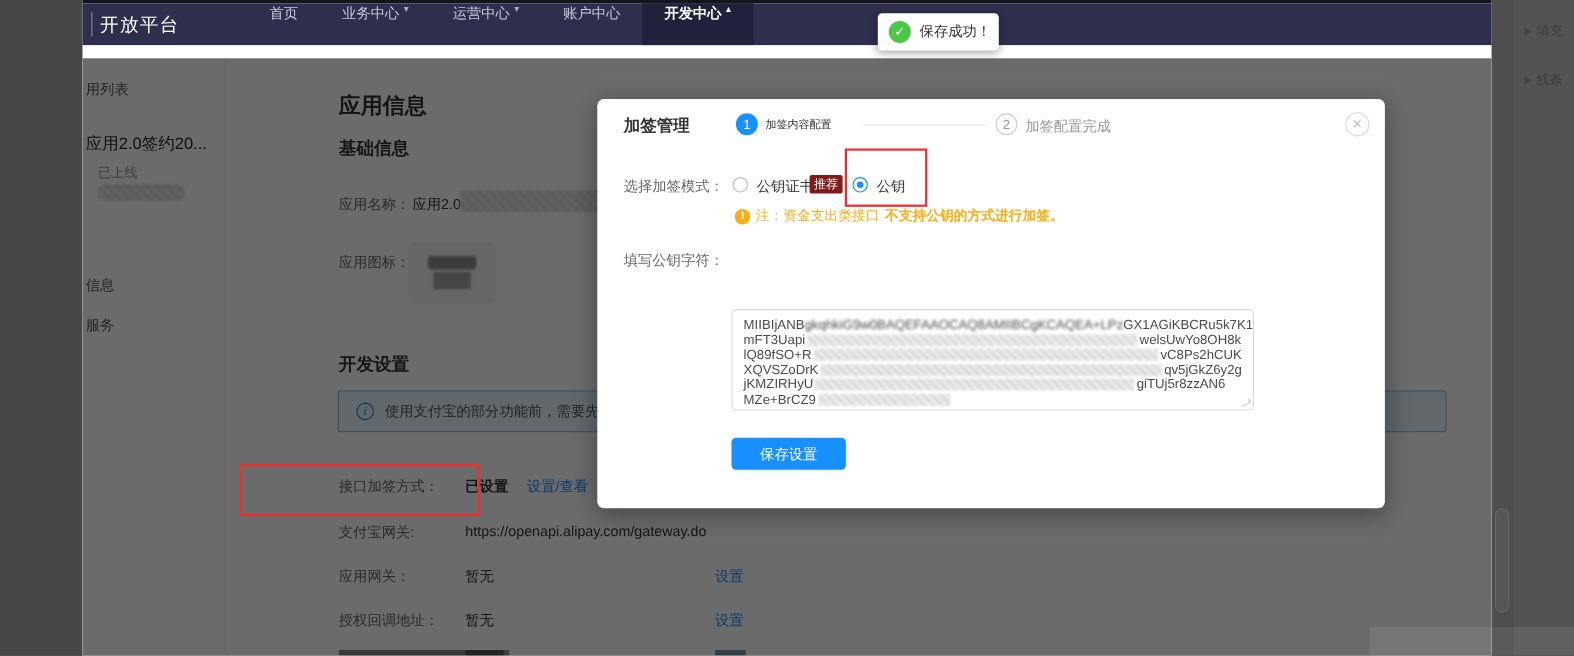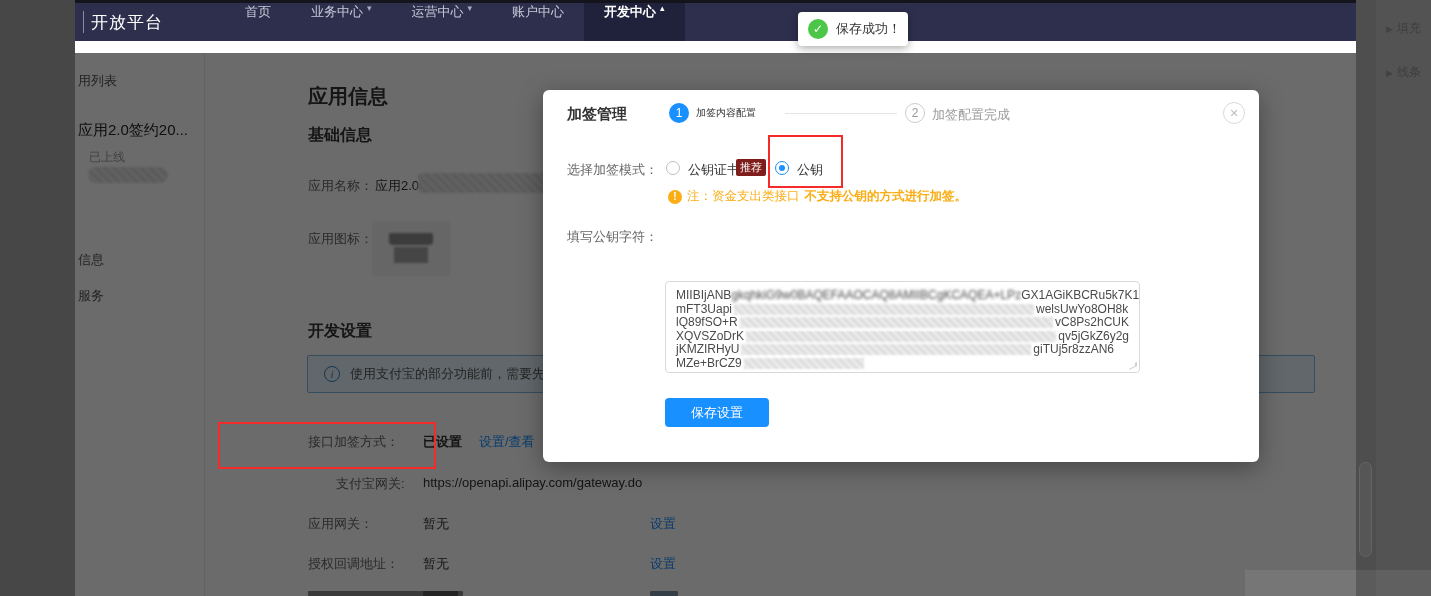--- a/index.html
+++ b/index.html
@@ -166,21 +166,21 @@
     <div class="notice">
       <span class="i-icon">i</span>
       <span>使用支付宝的部分功能前，需要先设置应用环境，</span>
       <span class="link bold">查看如</span>
     </div>
 
     <div class="f-label" style="left:103px; top:380px;">接口加签方式：</div>
     <div class="f-value bold" style="left:218px; top:380px;">已设置</div>
     <div class="f-value link" style="left:274px; top:380px;">设置/查看</div>
 
-    <div class="f-label" style="left:103px; top:422px;margin-left:28px;">支付宝网关:</div>
+    <div class="f-label" style="left:103px; top:422px;">支付宝网关:</div>
     <div class="f-value" style="left:218px; top:422px;">https://openapi.alipay.com/gateway.do</div>
 
     <div class="f-label" style="left:103px; top:462px;">应用网关：</div>
     <div class="f-value" style="left:218px; top:462px;">暂无</div>
     <div class="f-value link" style="left:445px; top:462px;">设置</div>
 
     <div class="f-label" style="left:103px; top:502px;">授权回调地址：</div>
     <div class="f-value" style="left:218px; top:502px;">暂无</div>
     <div class="f-value link" style="left:445px; top:502px;">设置</div>
 

